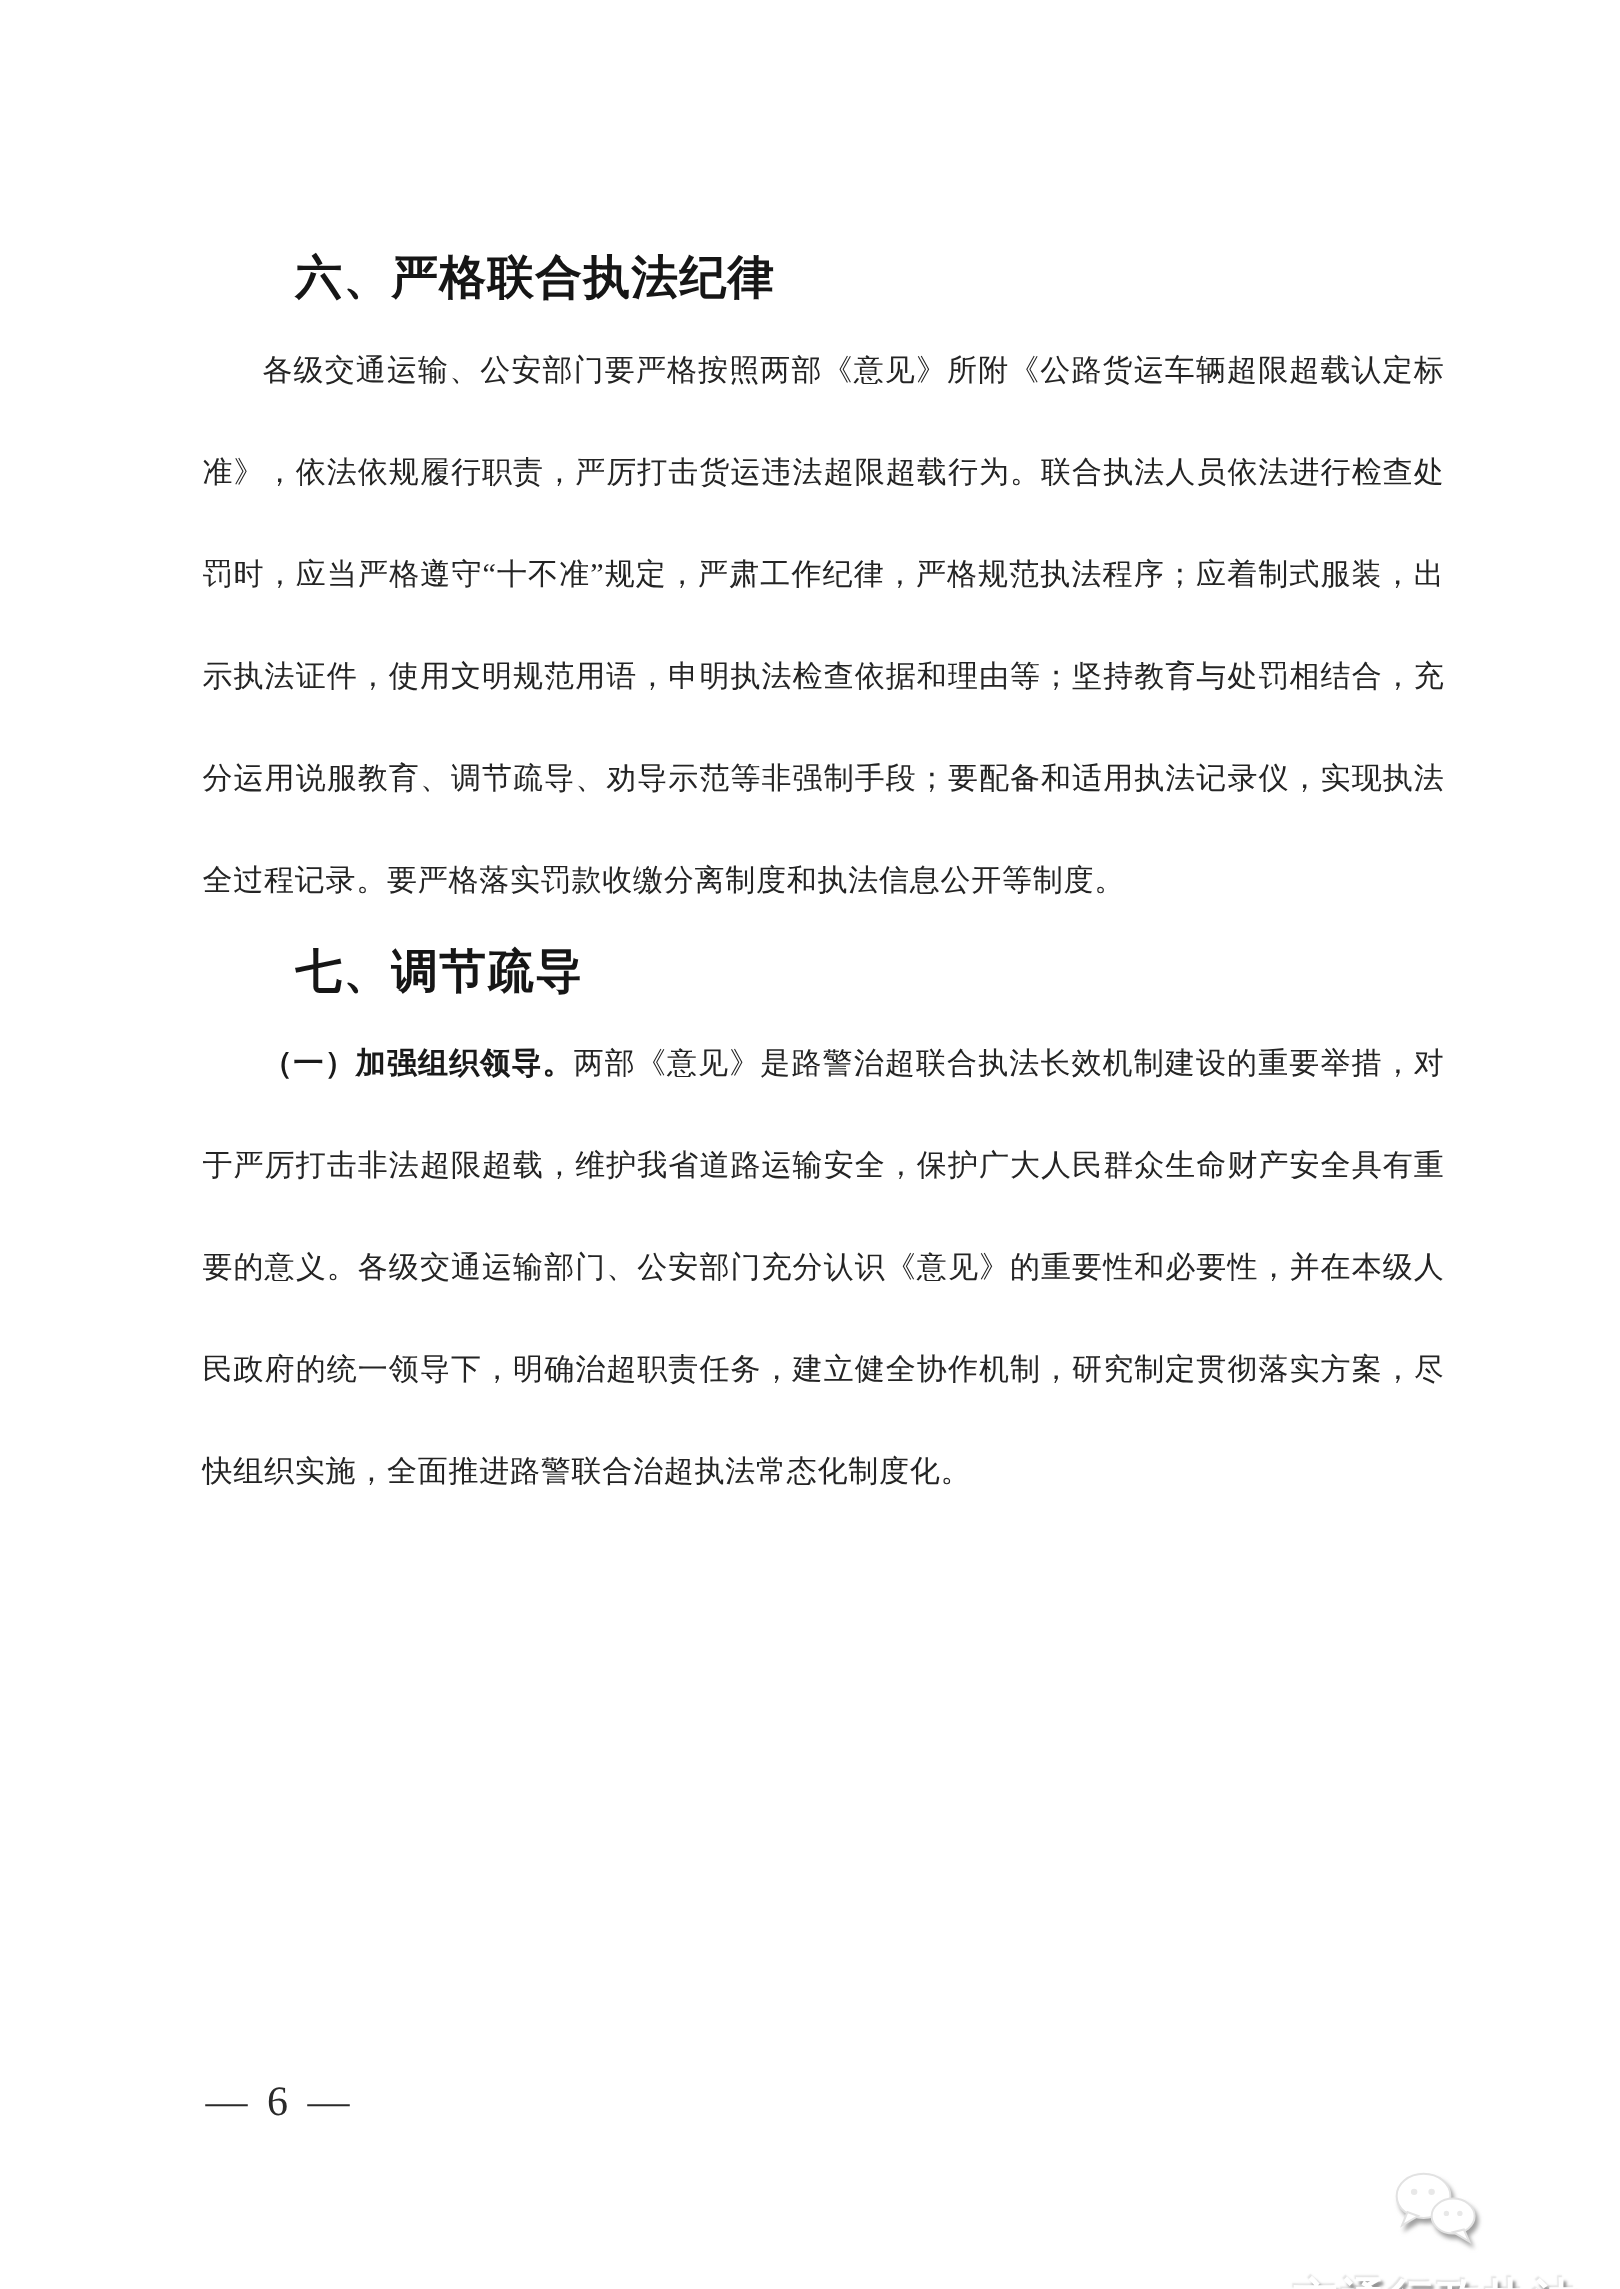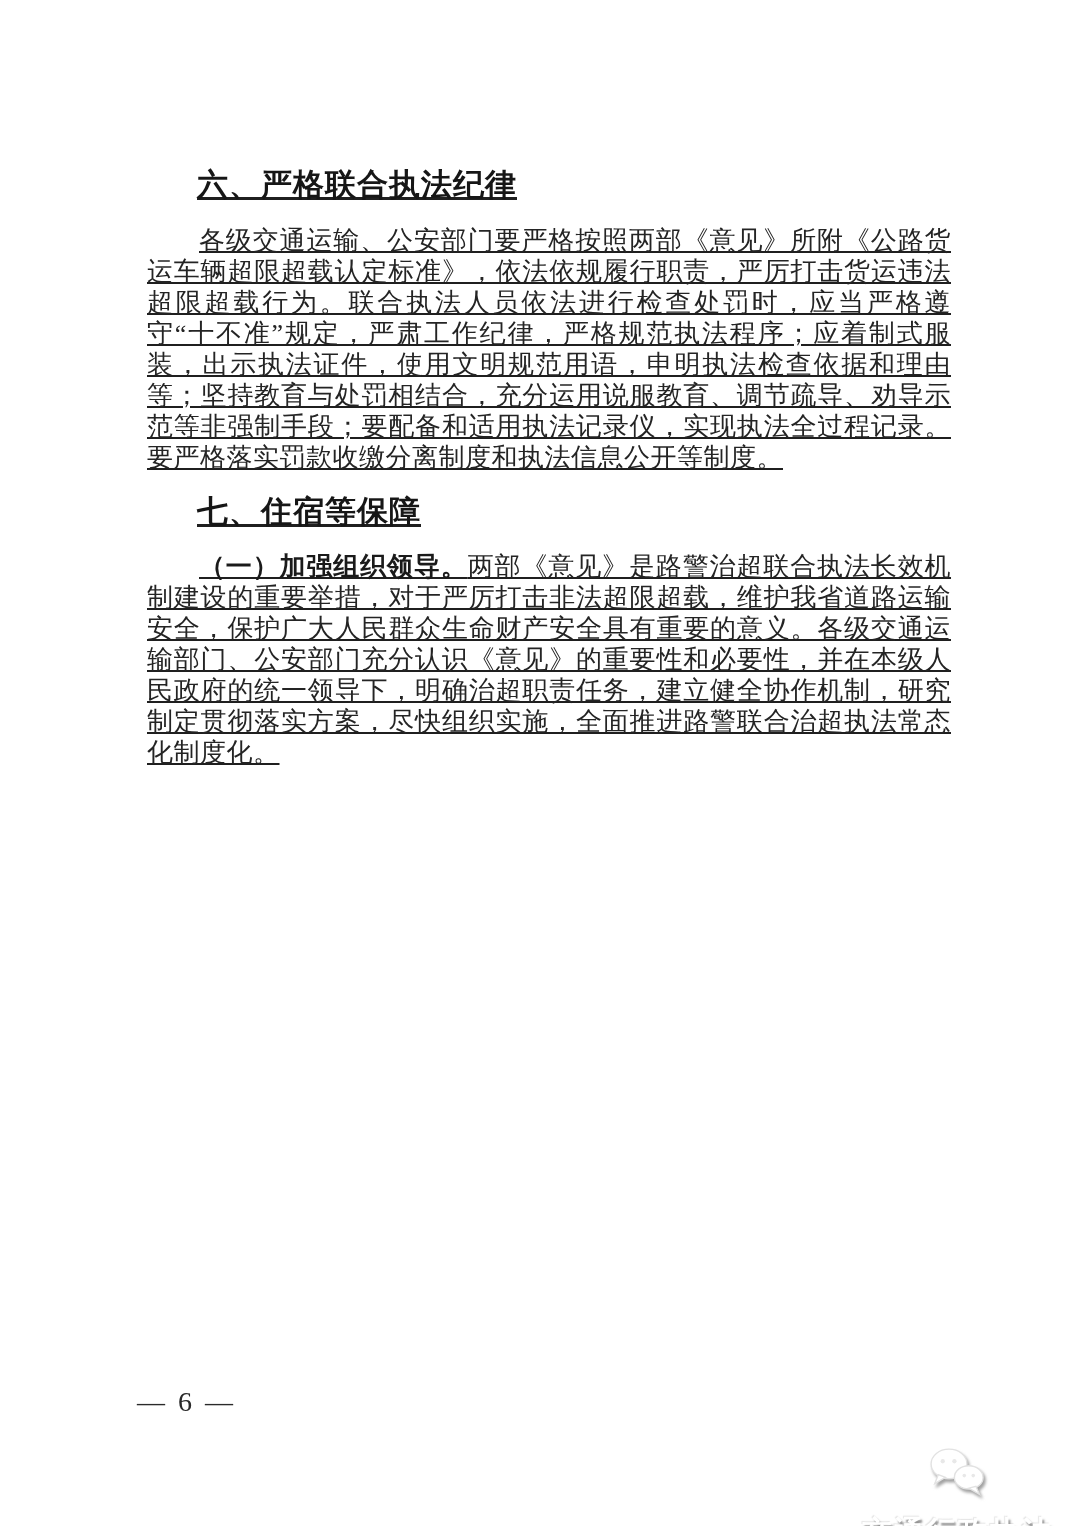--- a/index.html
+++ b/index.html
@@ -18,38 +18,37 @@
   .page {
     position: absolute;
     inset: 0;
     background: #ffffff;
   }
   .content {
     position: absolute;
     left: 135px;
     top: 158px;
     width: 828px;
-    text-decoration: underline;
   }
   .doc-heading {
     font-family: "Liberation Sans", "DejaVu Sans", sans-serif;
     font-weight: 700;
     font-size: 31px;
     line-height: 54.7px;
     text-indent: 2em;
     margin: 0;
     color: #161616;
     letter-spacing: 1px;
   }
   .doc-para {
-    font-size: 26px;
-    line-height: 31px;
+    font-size: 20px;
+    line-height: 68px;
     text-align: justify;
     text-indent: 2em;
-    margin: 12px;
+    margin: 0;
     letter-spacing: 0.5px;
     color: #242424;
   }
   .doc-para .lead {
     font-weight: 700;
     color: #1a1a1a;
   }
   .page-number {
     position: absolute;
     left: 137px;
@@ -86,21 +85,21 @@
 <body>
 
 <div class="page">
 
   <div class="content">
 
     <h2 class="doc-heading">六、严格联合执法纪律</h2>
 
     <p class="doc-para"><span>各级交通运输、公安部门要严格按照两部《意见》所附《公路货运车辆超限超载认定标准》，依法依规履行职责，严厉打击货运违法超限超载行为。联合执法人员依法进行检查处罚时，应当严格遵守“十不准”规定，严肃工作纪律，严格规范执法程序；应着制式服装，出示执法证件，使用文明规范用语，申明执法检查依据和理由等；坚持教育与处罚相结合，充分运用说服教育、调节疏导、劝导示范等非强制手段；要配备和适用执法记录仪，实现执法全过程记录。要严格落实罚款收缴分离制度和执法信息公开等制度。</span></p>
 
-    <h2 class="doc-heading">七、住宿等保障</h2>
+    <h2 class="doc-heading">七、调节疏导</h2>
 
     <p class="doc-para"><span class="lead">（一）加强组织领导。</span><span>两部《意见》是路警治超联合执法长效机制建设的重要举措，对于严厉打击非法超限超载，维护我省道路运输安全，保护广大人民群众生命财产安全具有重要的意义。各级交通运输部门、公安部门充分认识《意见》的重要性和必要性，并在本级人民政府的统一领导下，明确治超职责任务，建立健全协作机制，研究制定贯彻落实方案，尽快组织实施，全面推进路警联合治超执法常态化制度化。</span></p>
 
 
 
   </div>
 
   <div class="page-number">— 6 —</div>
 
   <div class="watermark">

